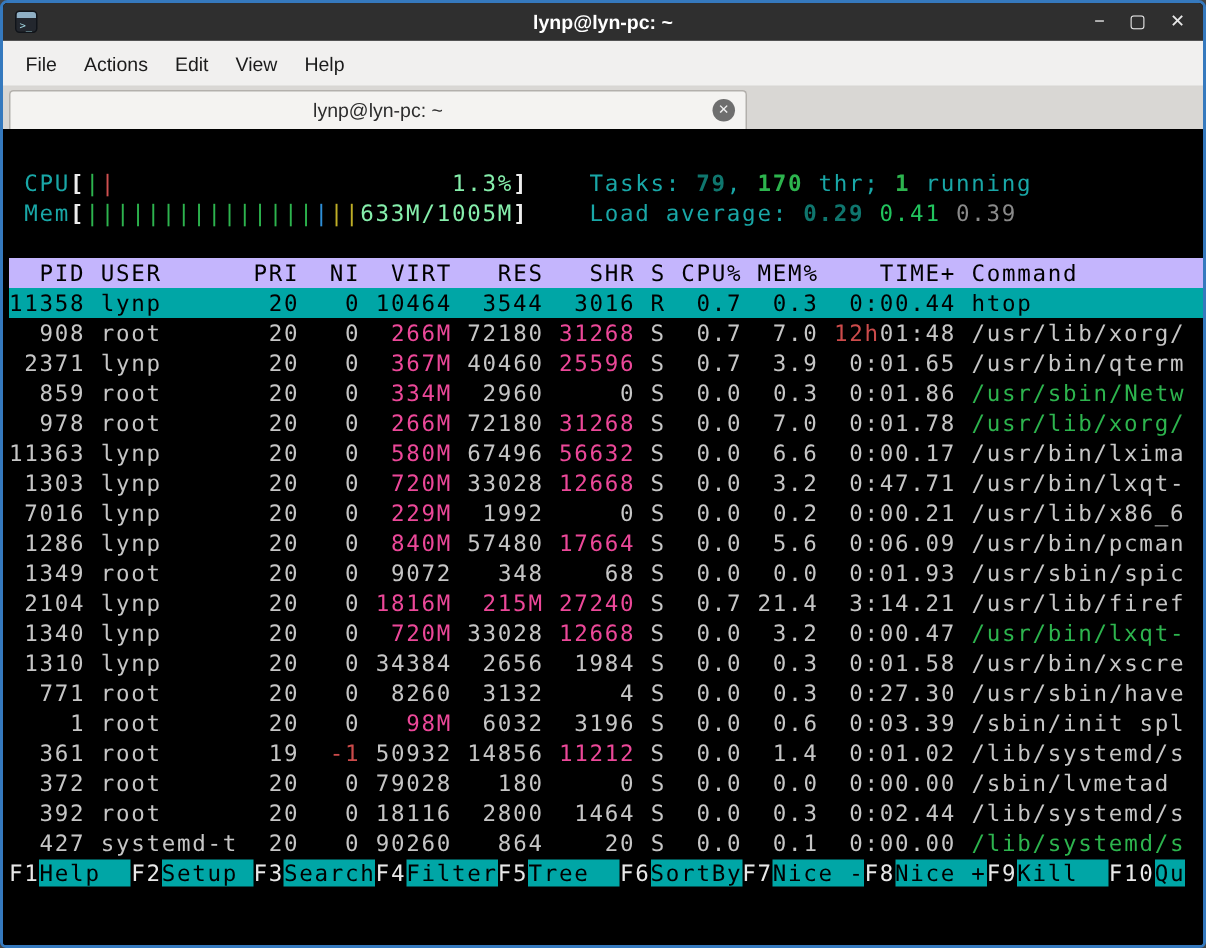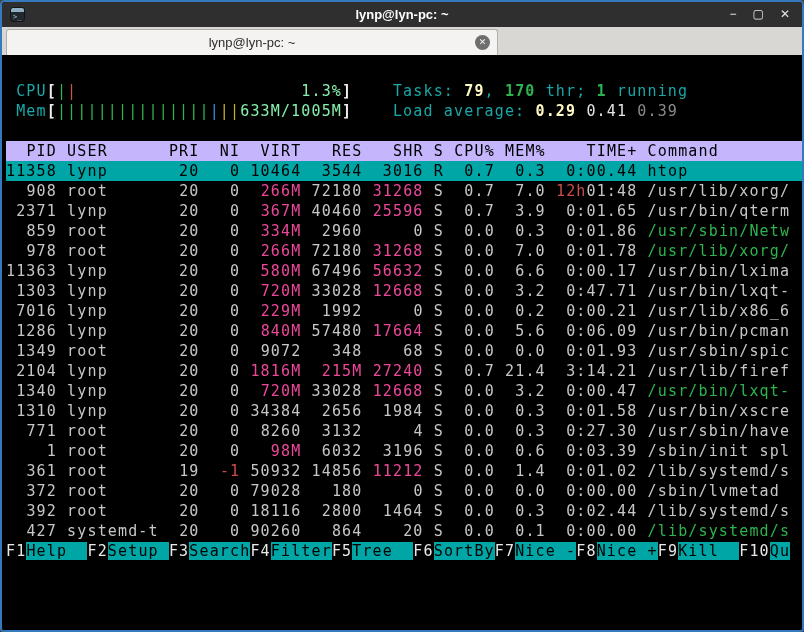--- a/index.html
+++ b/index.html
@@ -38,22 +38,22 @@
           letter-spacing:1.15px; color:#C6C6C6; }
   .tl { white-space:pre; height:20px; }
 
   .mlabel  { color:#19A7A7; }
   .bracket { color:#EDEDED; font-weight:bold; }
   .bar-g   { color:#2DB44E; }
   .bar-r   { color:#D05050; }
   .bar-b   { color:#2E8FD8; }
   .bar-y   { color:#BFAE26; }
   .mshadow { color:#86efac; }
-  .bwhite  { color:#fef9c3; font-weight:bold; }
-  .white   { color:#e5e5e5; }
+  .bwhite  { color:#0f766e; font-weight:bold; }
+  .white   { color:#22c55e; }
   .dim     { color:#8A8A8A; }
   .bgreen  { color:#2DB44E; font-weight:bold; }
   .uptime  { color:#1FB573; font-weight:bold; }
   .num     { color:#ec4899; }
   .red     { color:#CC4B4B; }
   .thread  { color:#2DB44E; }
 
   .hdr { background:#c4b5fd; color:#000; }
   .hdr span { color:#000; }
   .sel { background:#00A6A6; }
@@ -72,20 +72,27 @@
         <span class="glyph">&gt;_</span>
       </span>
     <span class="title">lynp@lyn-pc: ~</span>
     <span class="win-controls">
       <span class="wc">−</span>
       <span class="wc">▢</span>
       <span class="wc">✕</span>
     </span>
   </div>
 
+  <div class="menubar">
+    <span class="menu-item">File</span>
+    <span class="menu-item">Actions</span>
+    <span class="menu-item">Edit</span>
+    <span class="menu-item">View</span>
+    <span class="menu-item">Help</span>
+  </div>
 
   <div class="tabbar">
     <div class="tab">
       <span class="tab-title">lynp@lyn-pc: ~</span>
       <span class="tab-close">✕</span>
     </div>
   </div>
 
   <div class="term">
       <div class="tl"></div>

